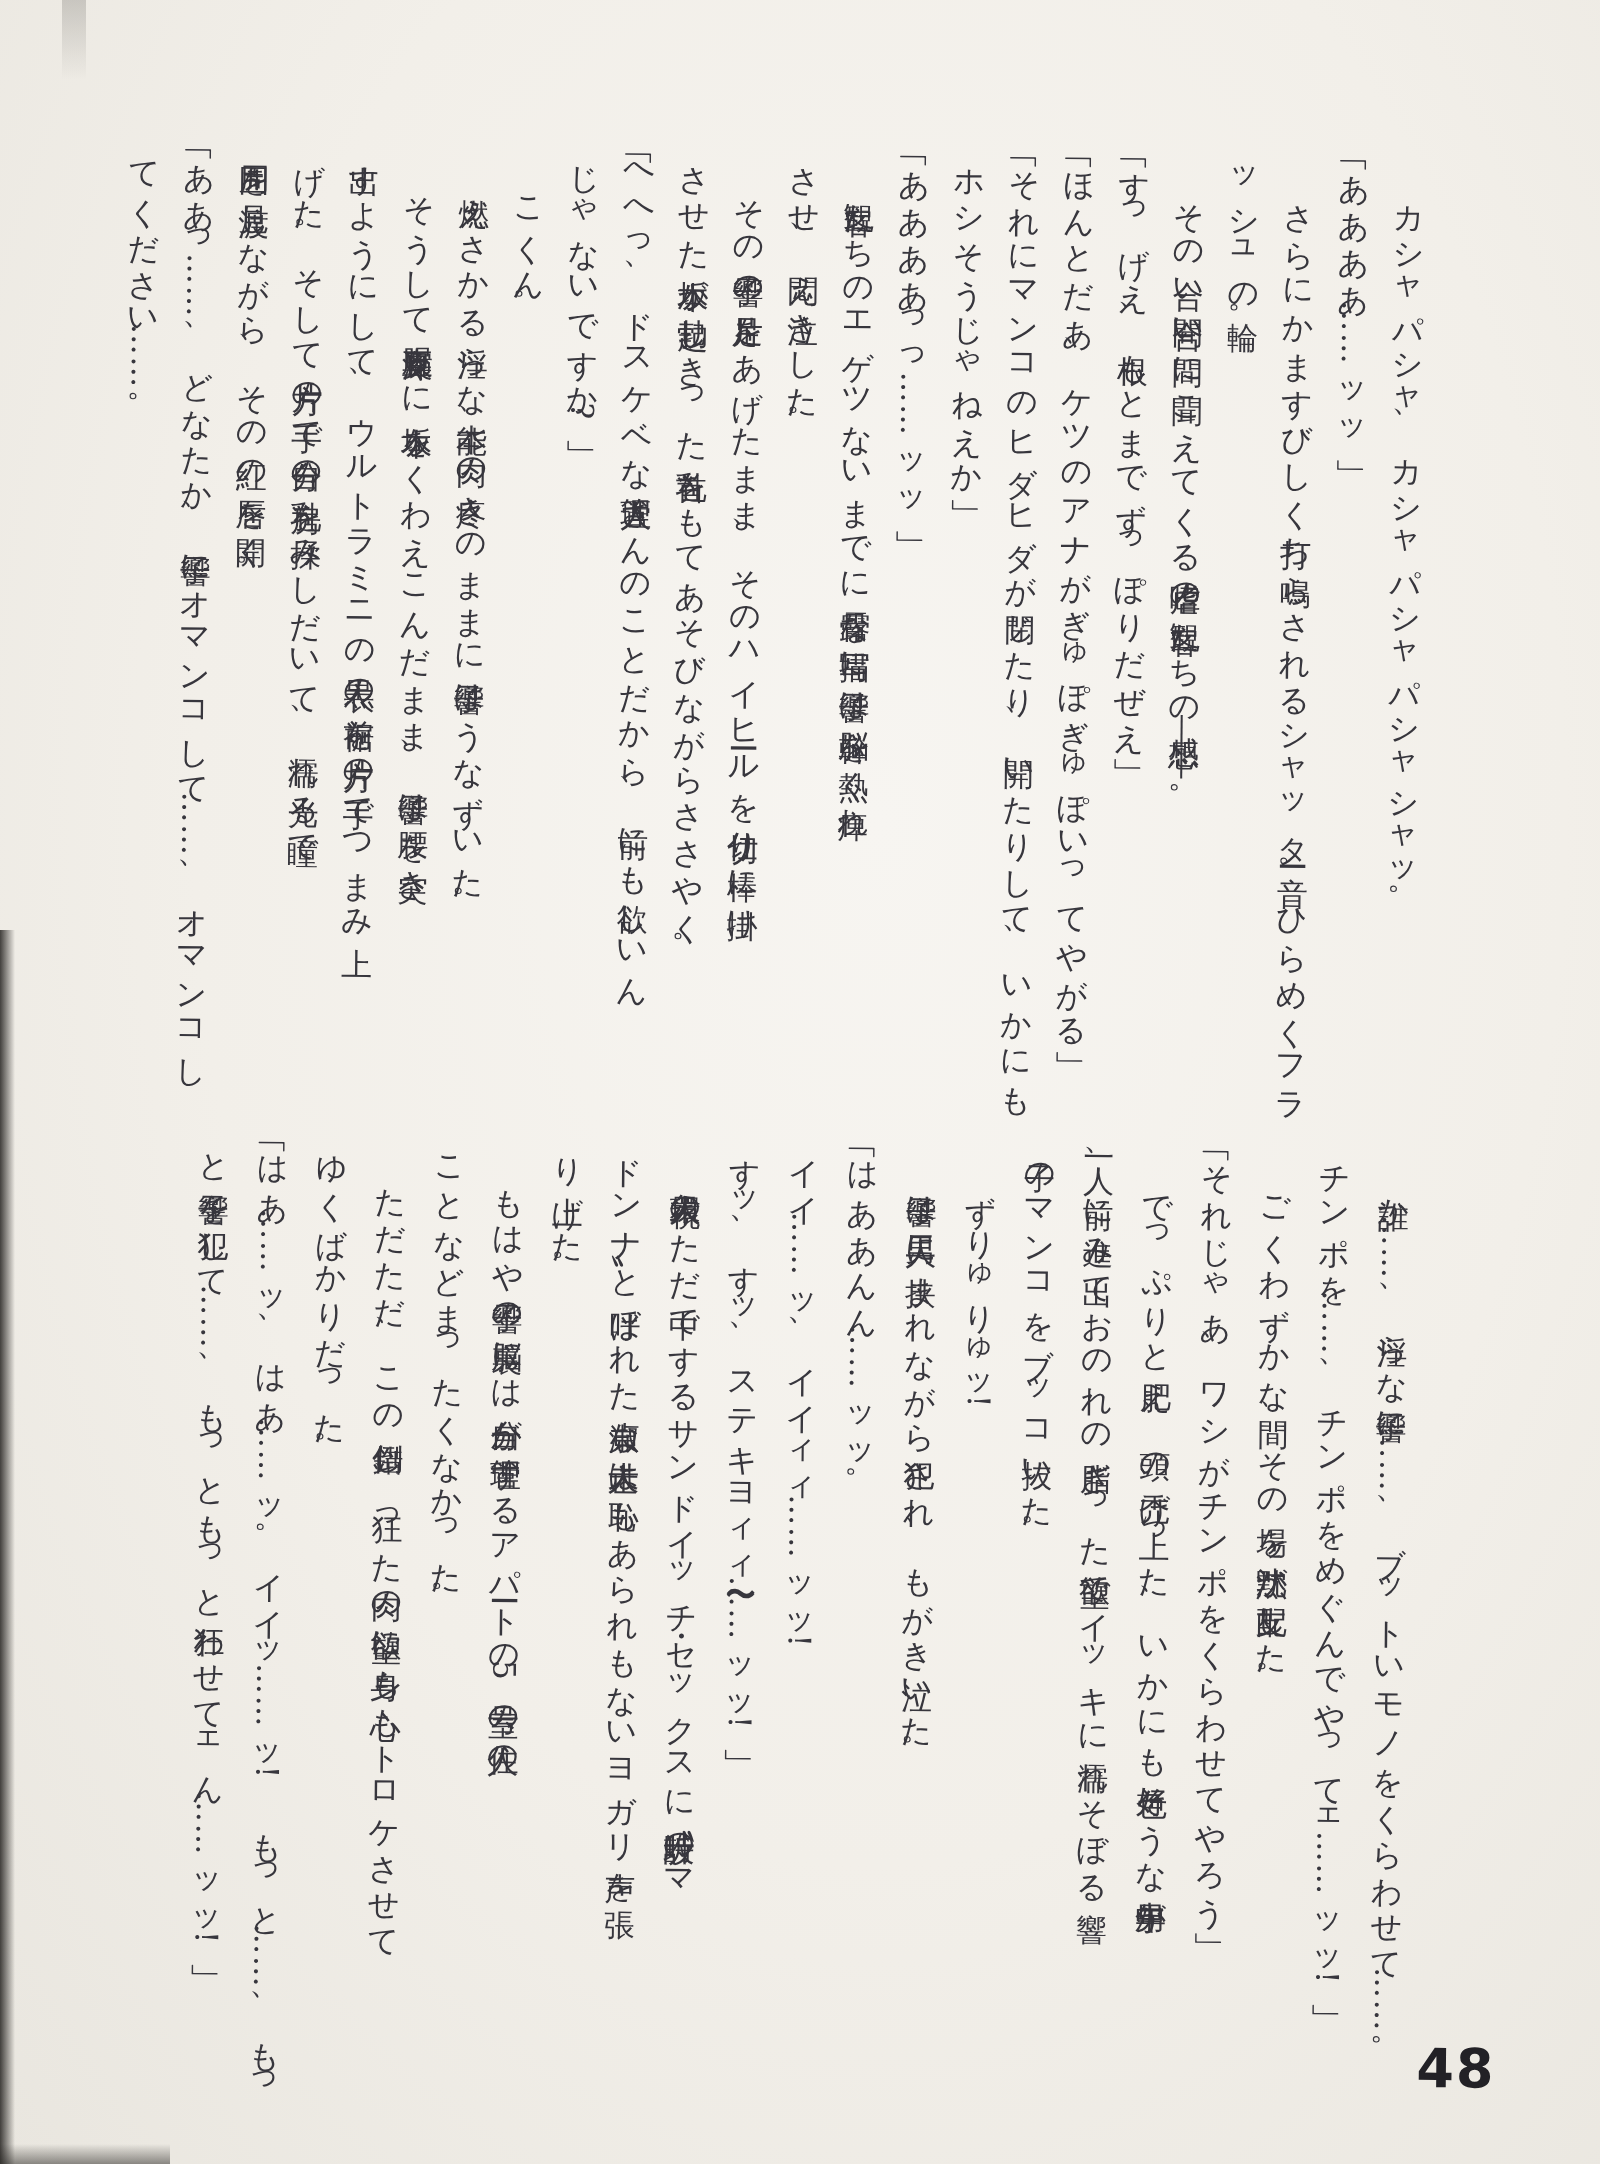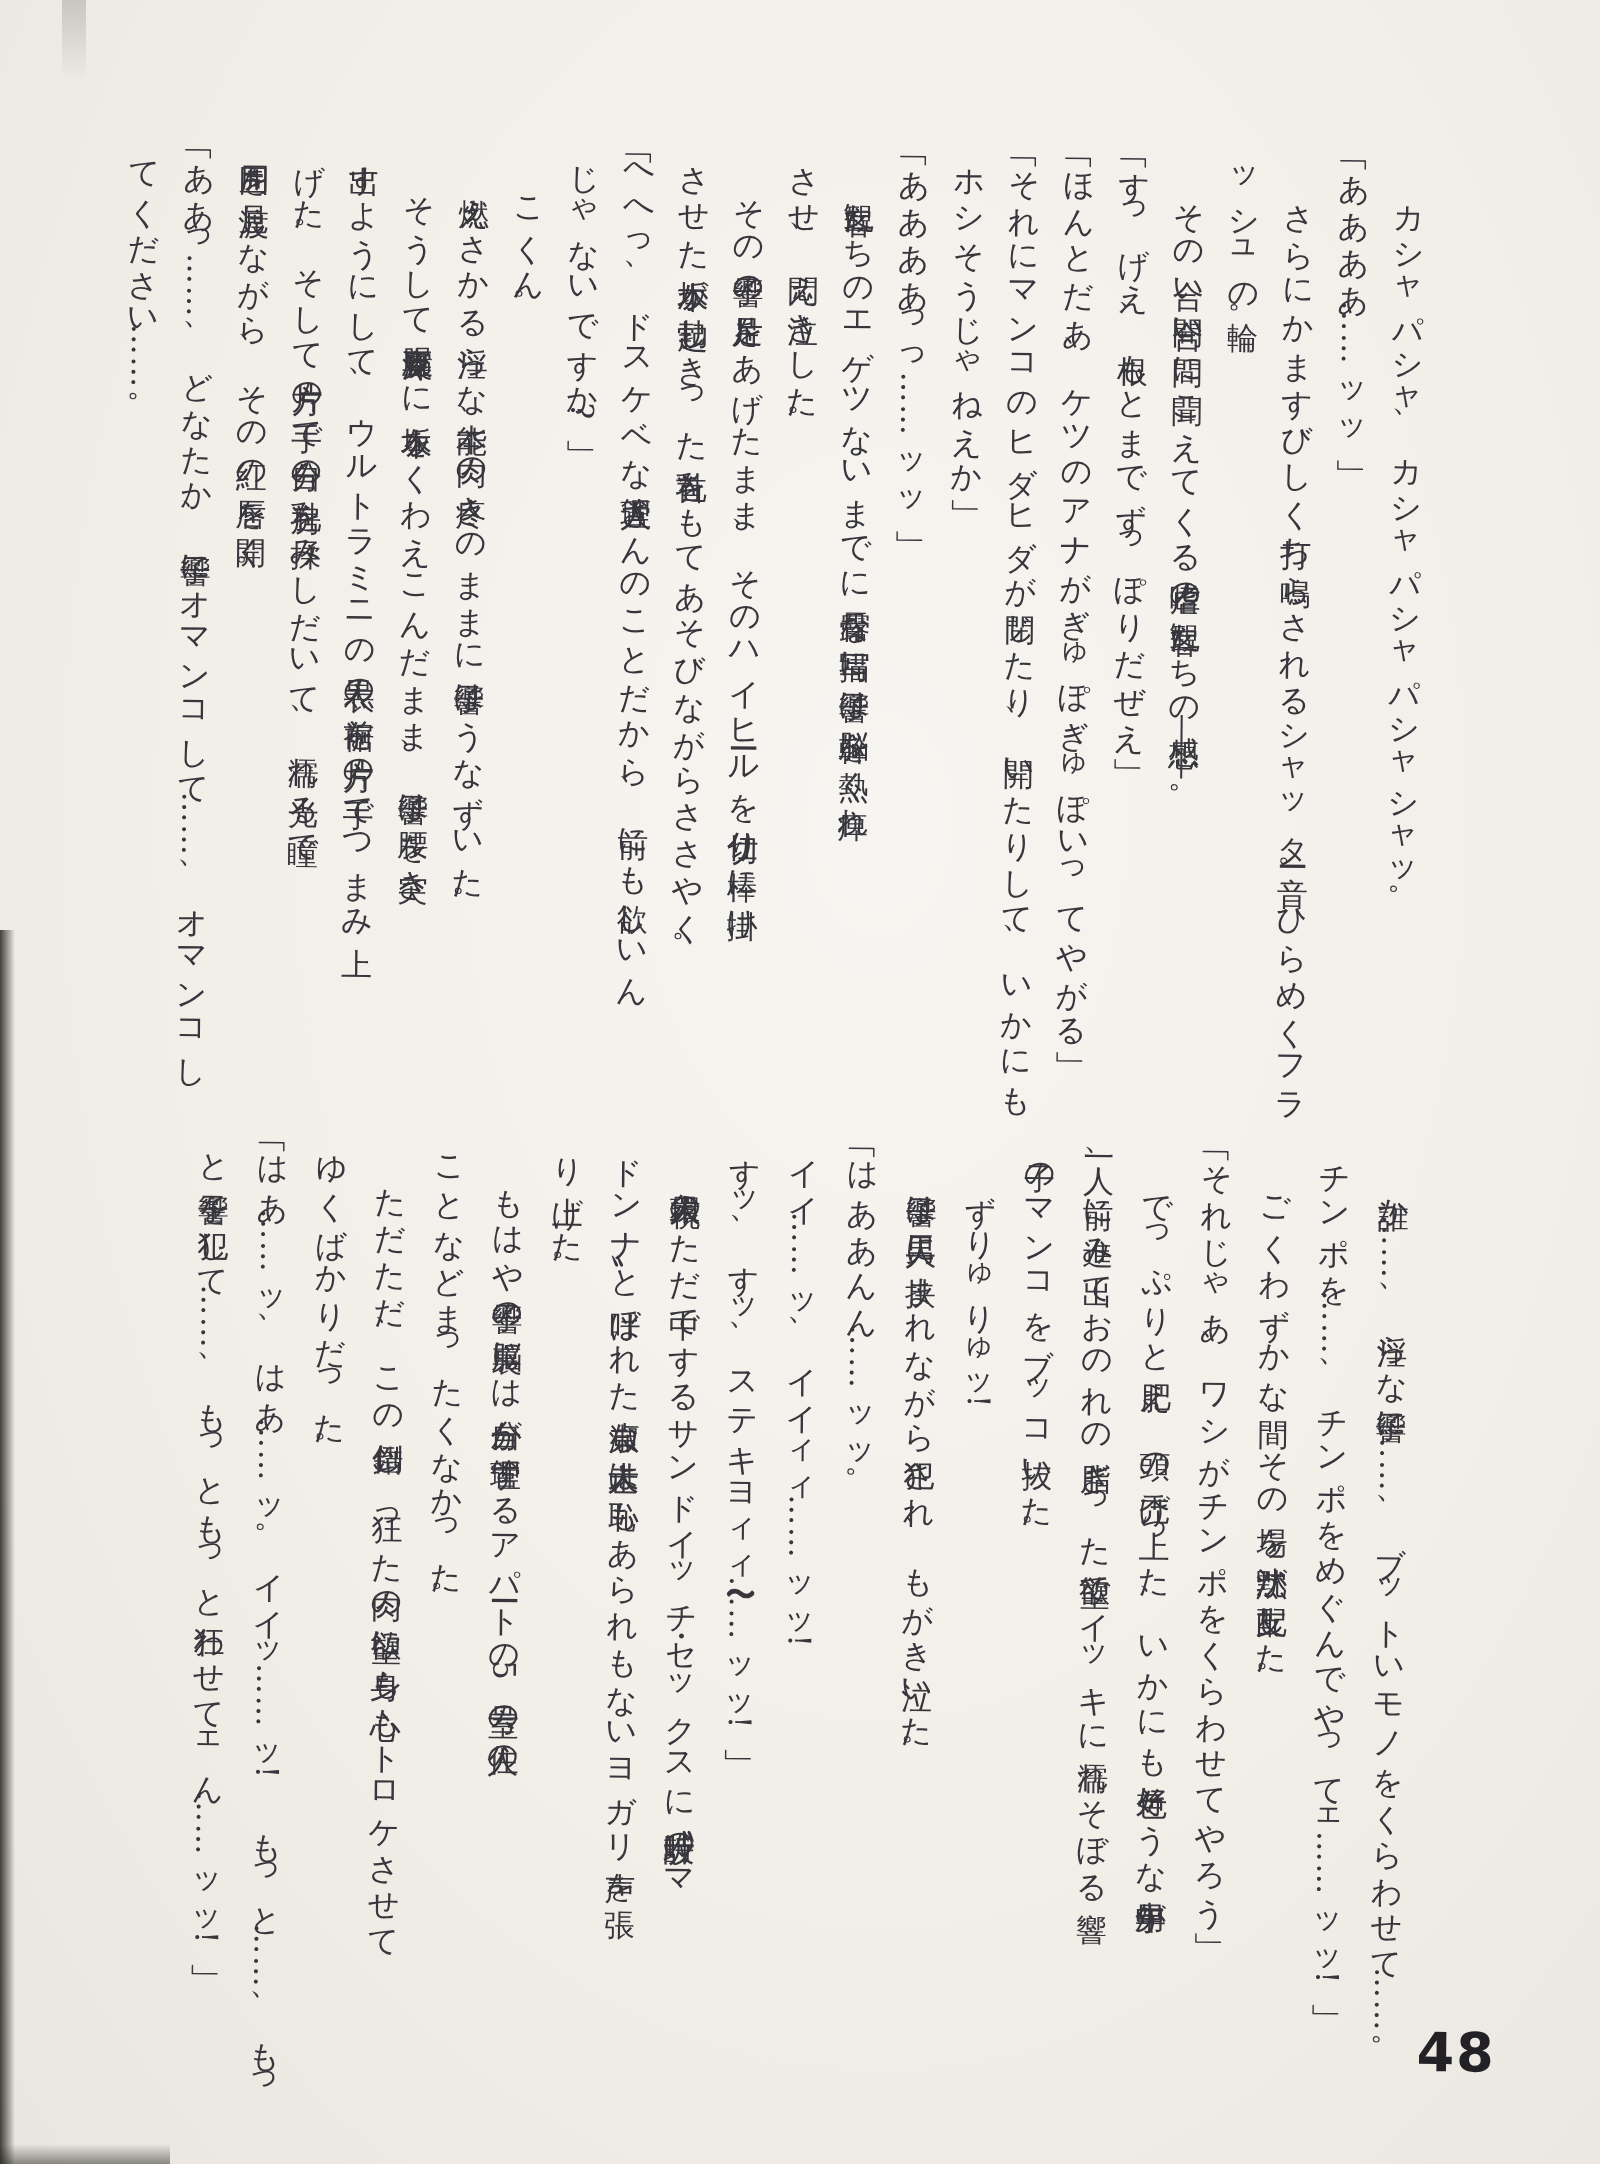--- a/index.html
+++ b/index.html
@@ -34,21 +34,21 @@
     padding: 0;
     white-space: nowrap;
   }
 
   .block-top    { top: 146px;  right: 172px; height: 1010px; line-height: 55px; }
   .block-bottom { top: 1138px; right: 176px; height: 985px;  line-height: 59px; }
 
   .page-number {
     position: absolute;
     right: 95px;
-    bottom: 86px;
+    bottom: 70px;
     font-family: "DejaVu Sans", "Liberation Sans", sans-serif;
     font-weight: bold;
     font-size: 54px;
     letter-spacing: 2px;
     color: #222126;
   }
 
   
   .shadow-left {
     position: absolute;

